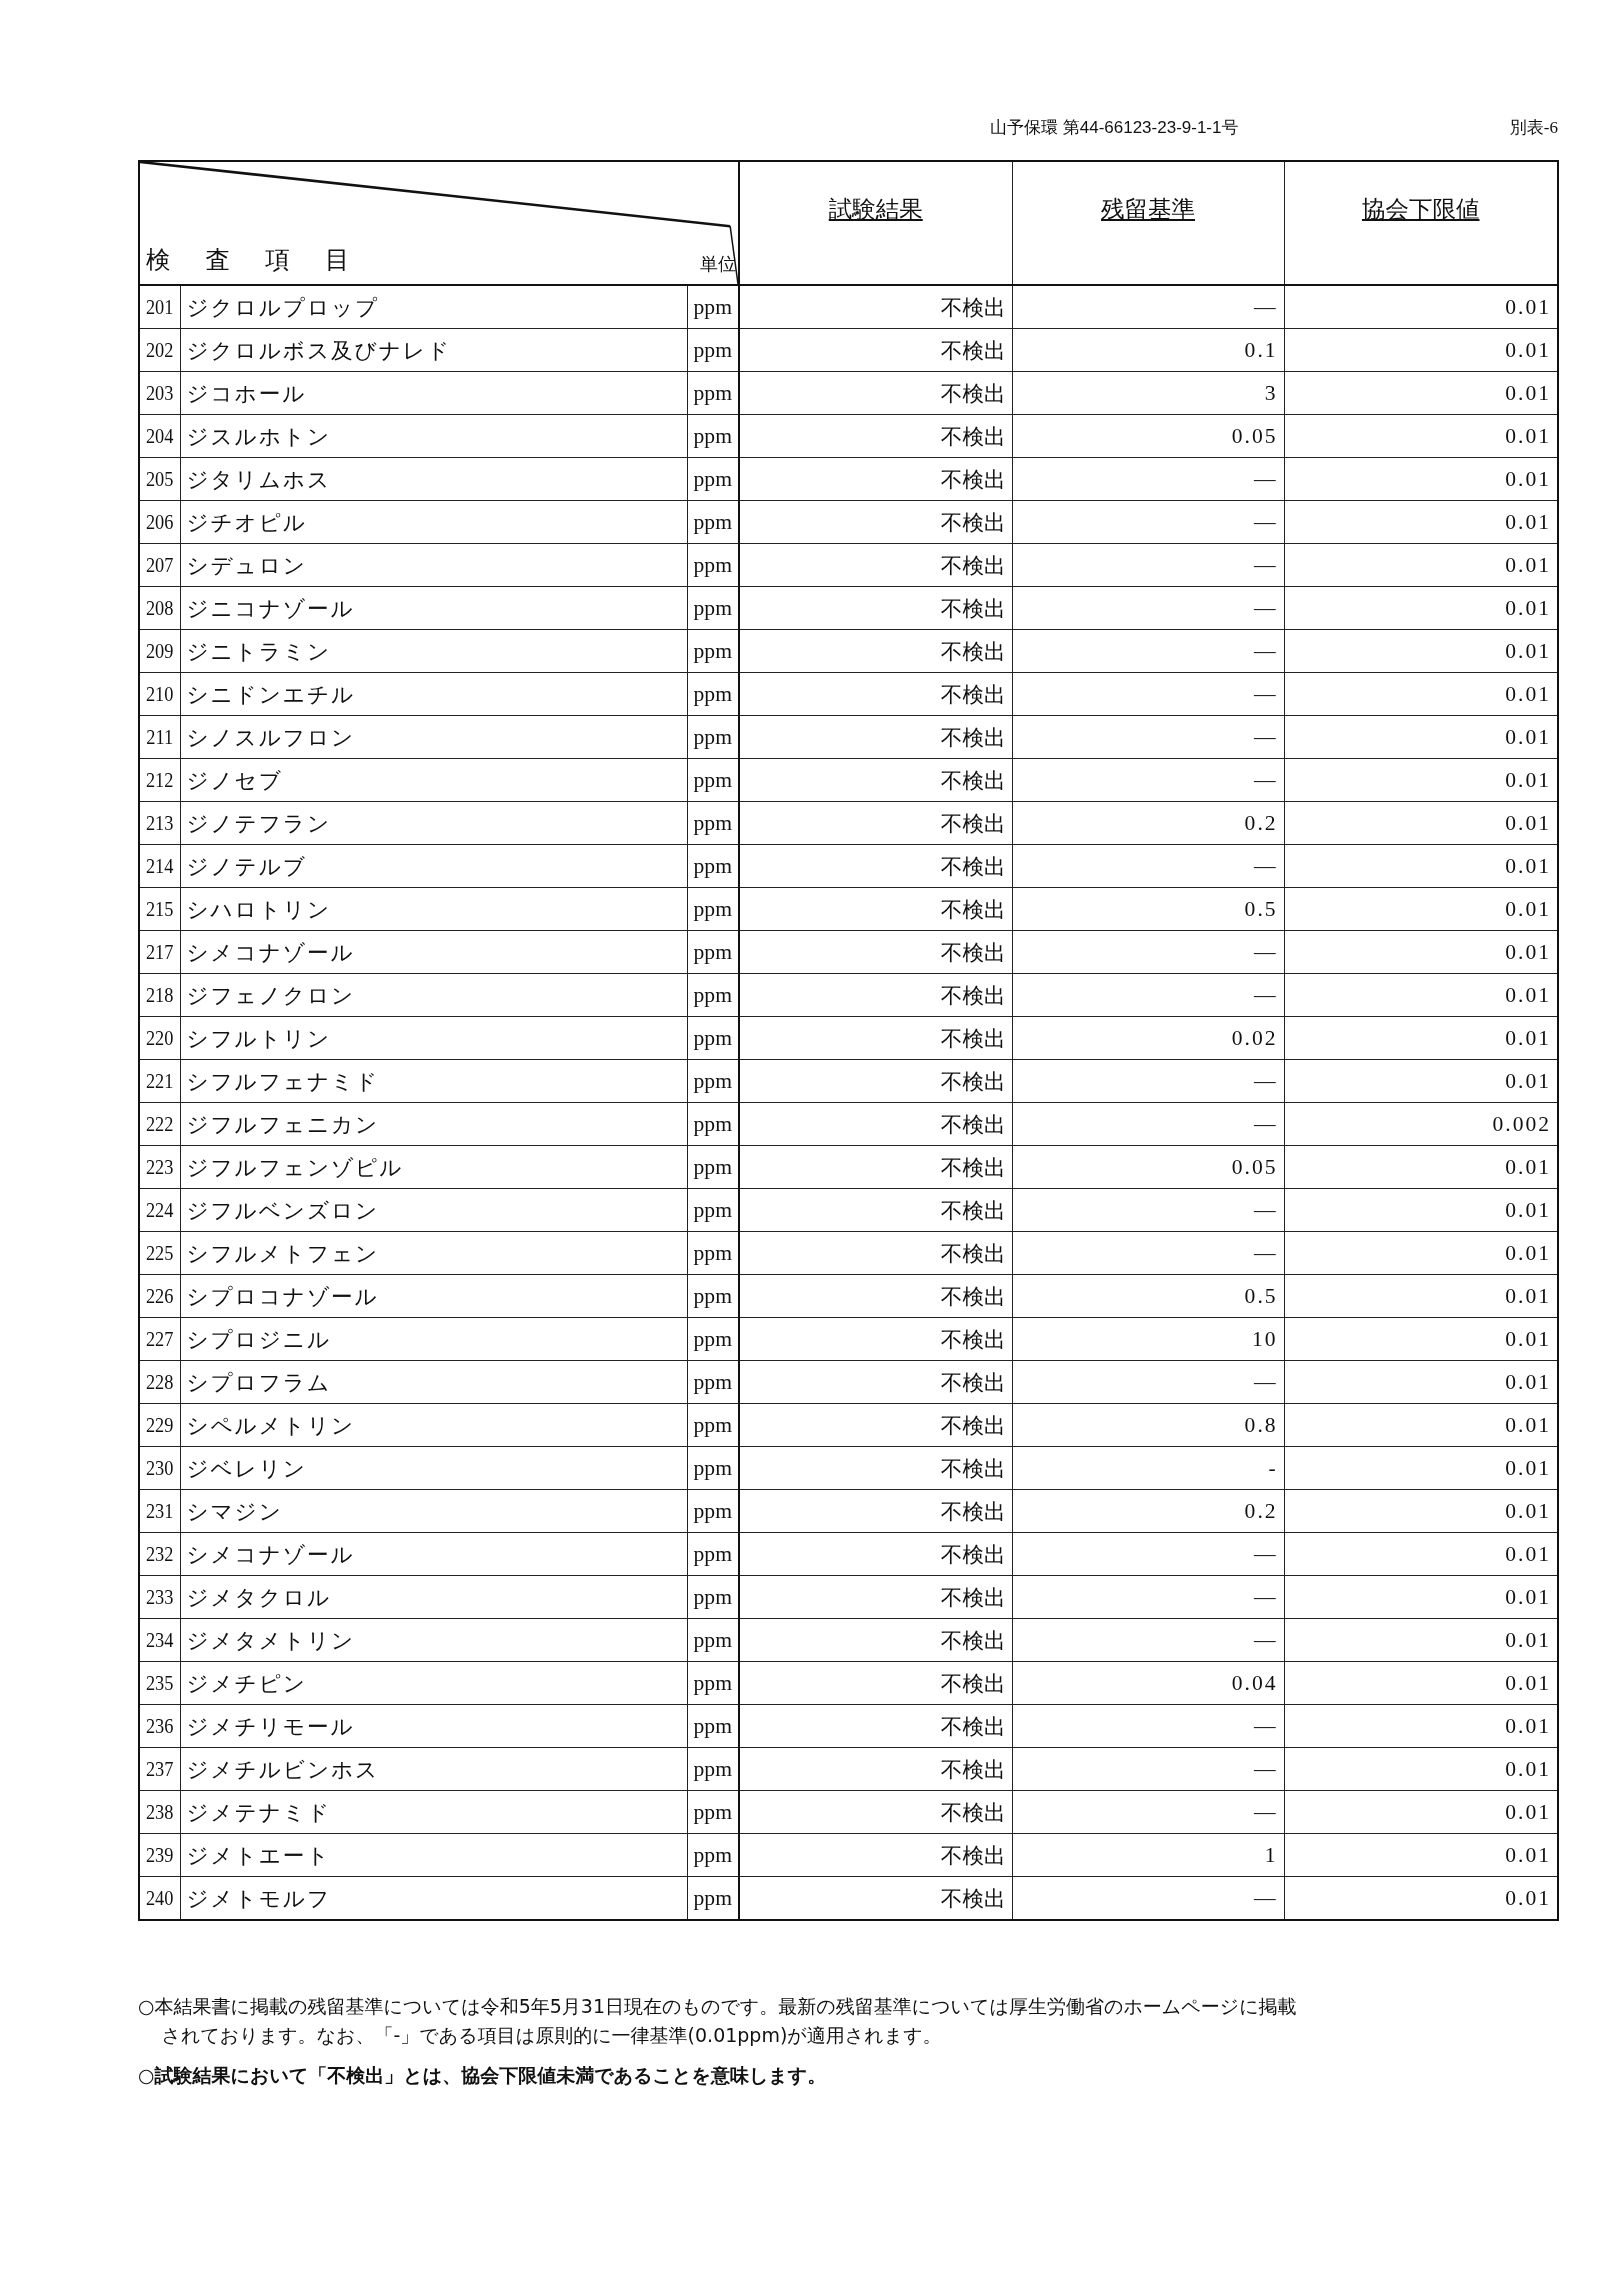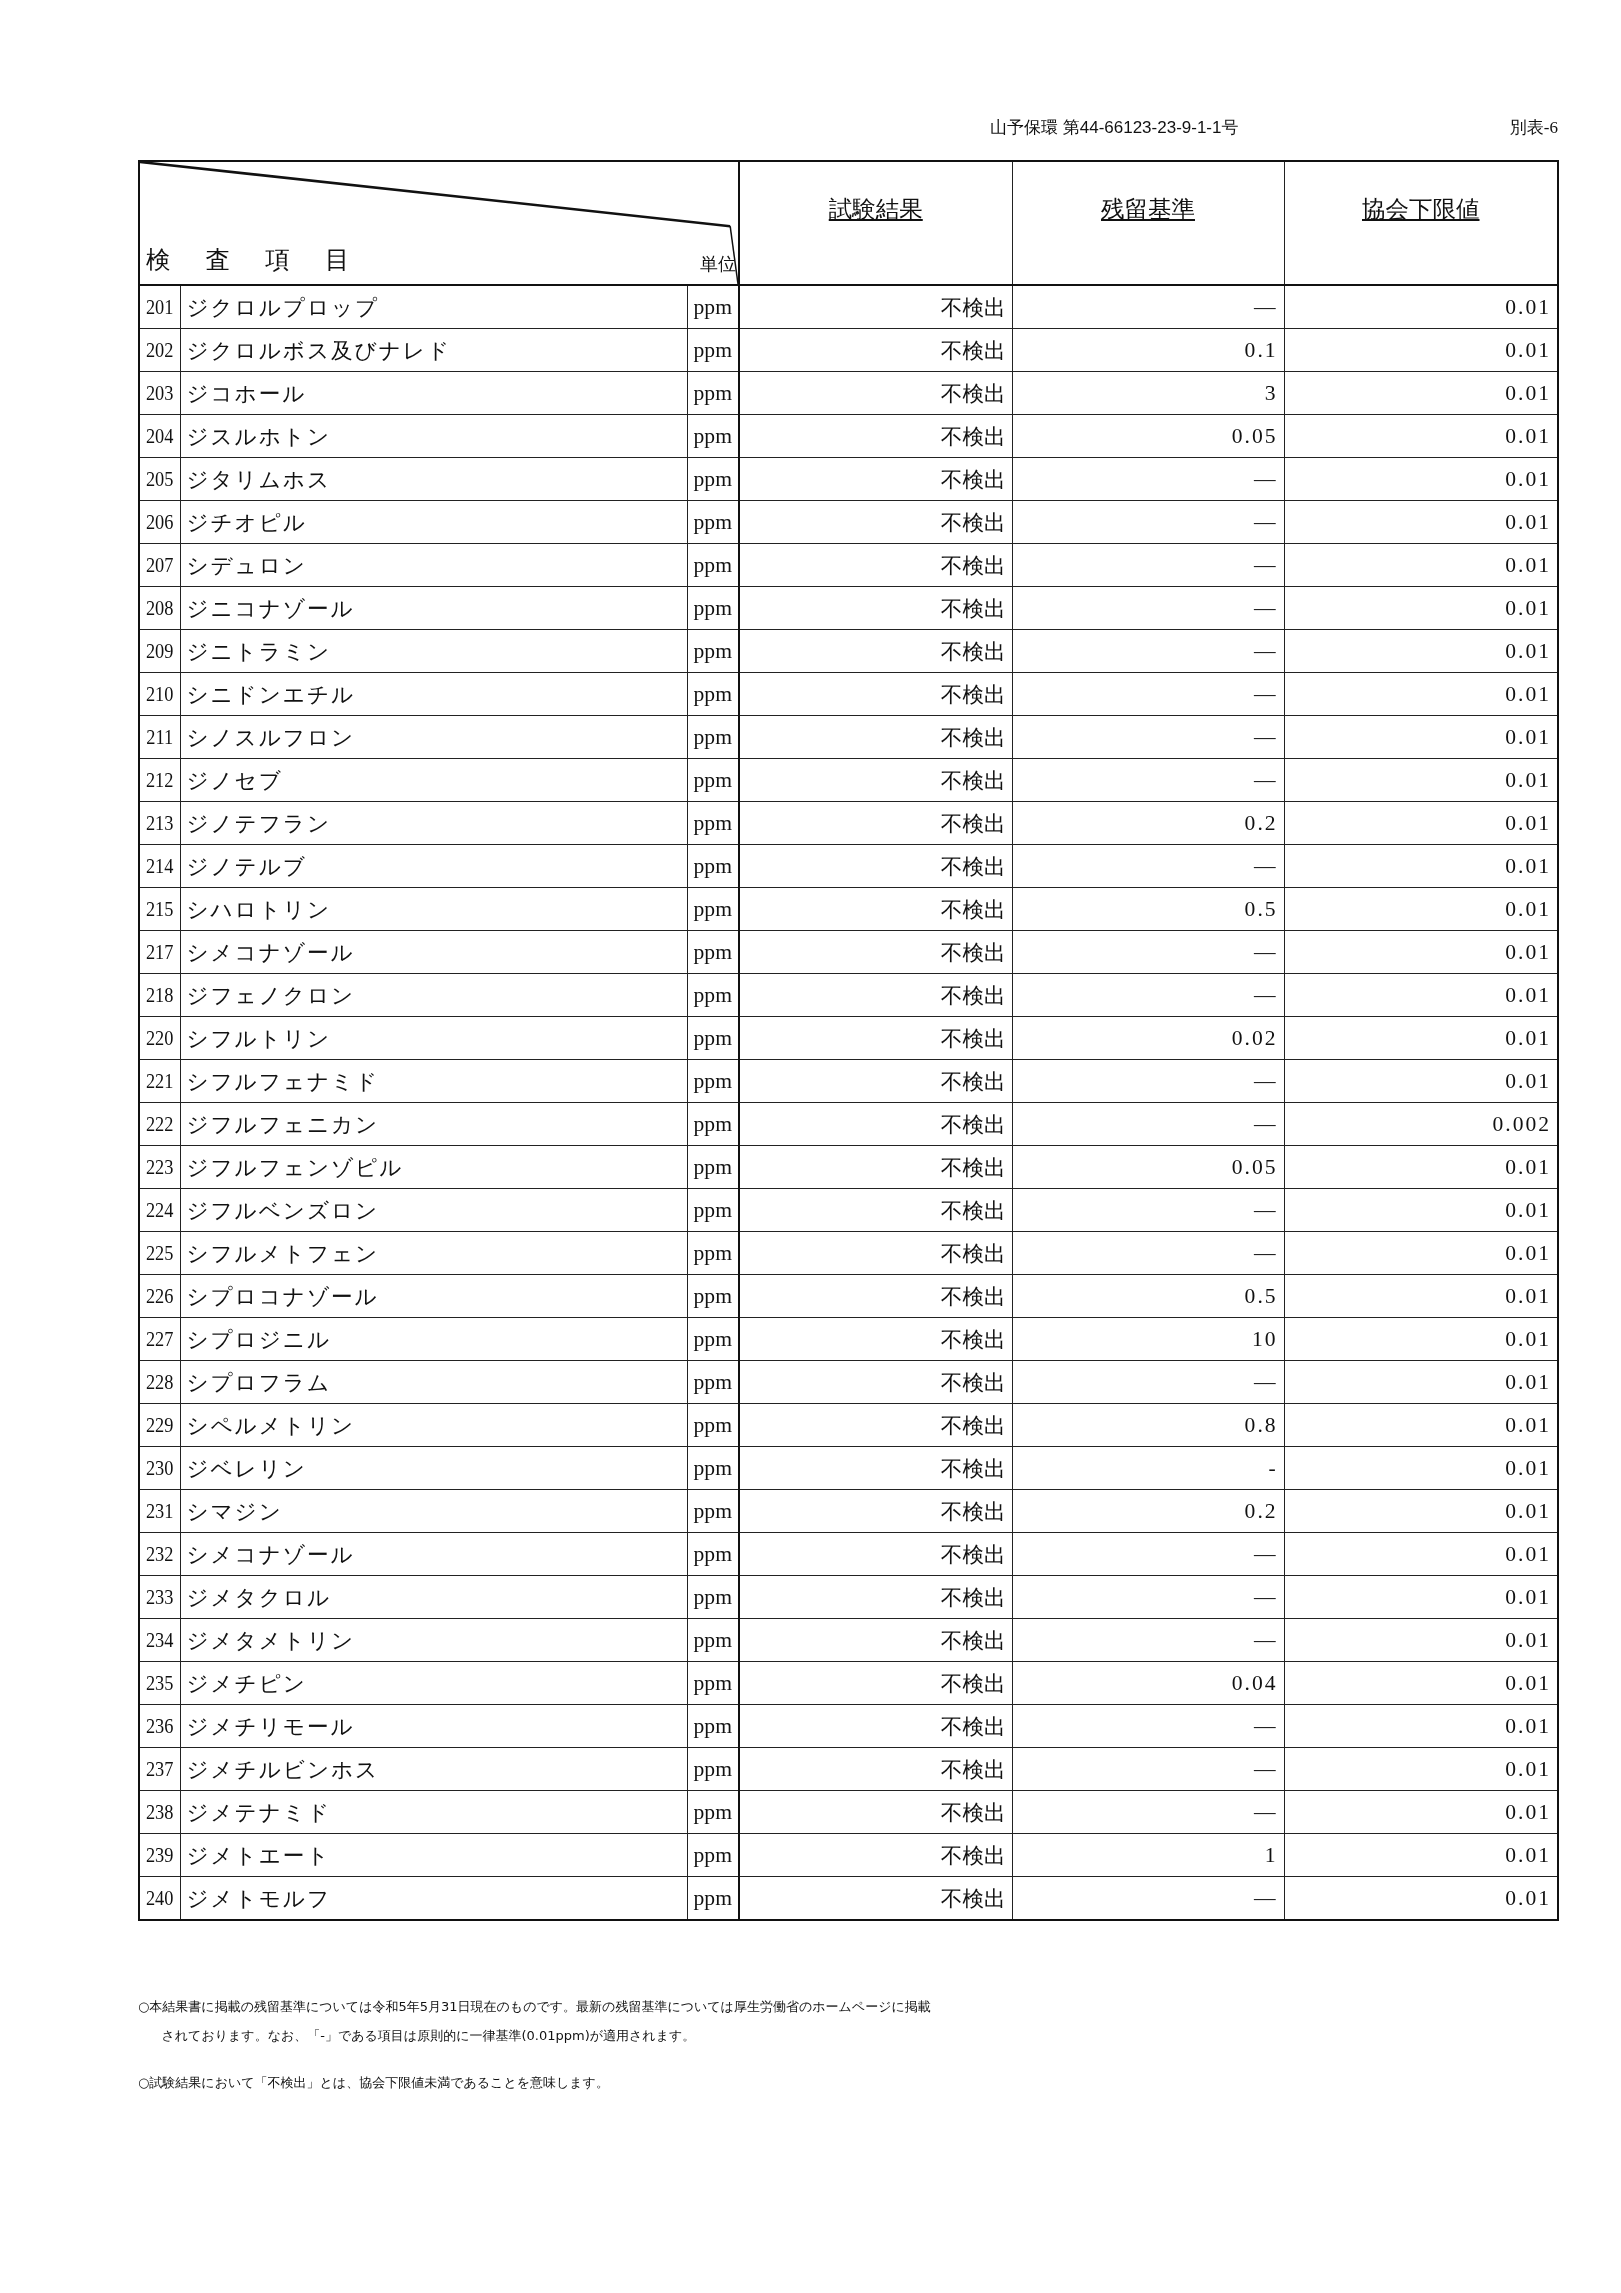--- a/index.html
+++ b/index.html
@@ -20,24 +20,24 @@
   .hdr-item .lbl-unit { position:absolute; right:2px; bottom:7.8px; font-size:18px; }
   .hdr-col { text-align:center; padding-bottom:29px !important; }
   table.results tbody td { height:42px; font-size:21.6px; vertical-align:middle; }
   td.no { font-family:"Liberation Serif","DejaVu Serif",serif; font-size:19.6px; text-align:center;
           border-right:1.5px solid #222; transform:scaleX(0.85); }
   td.name { padding-left:5.9px !important; font-size:21.6px; letter-spacing:2px; white-space:nowrap; }
   td.unit { text-align:center; font-family:"Liberation Serif","DejaVu Serif",serif; font-size:16.7px; }
   td.res { text-align:right; padding-right:5.9px !important; font-size:22.5px; border-left:2.9px solid #111 !important; }
   td.std, td.lim { text-align:right; padding-right:5.9px !important;
                    font-family:"Liberation Serif","DejaVu Serif",serif; font-size:21.6px; letter-spacing:2px; }
-  .notes { position:absolute; left:138px; top:1992px; font-size:13px; line-height:29px; }
+  .notes { position:absolute; left:138px; top:1992px; font-size:19px; line-height:29px; }
   .notes p { margin:0; }
   .notes .cont { padding-left:23.5px; }
-  .notes .gap { margin-top:18px; }
+  .notes .gap { margin-top:11px;font-weight:bold; }
 </style>
 </head>
 <body>
 
 <div class="doc-ref">
   <span class="num">山予保環 第44-66123-23-9-1-1号</span>
   <span class="sheet">別表-6</span>
 </div>
 
 <table class="results">

